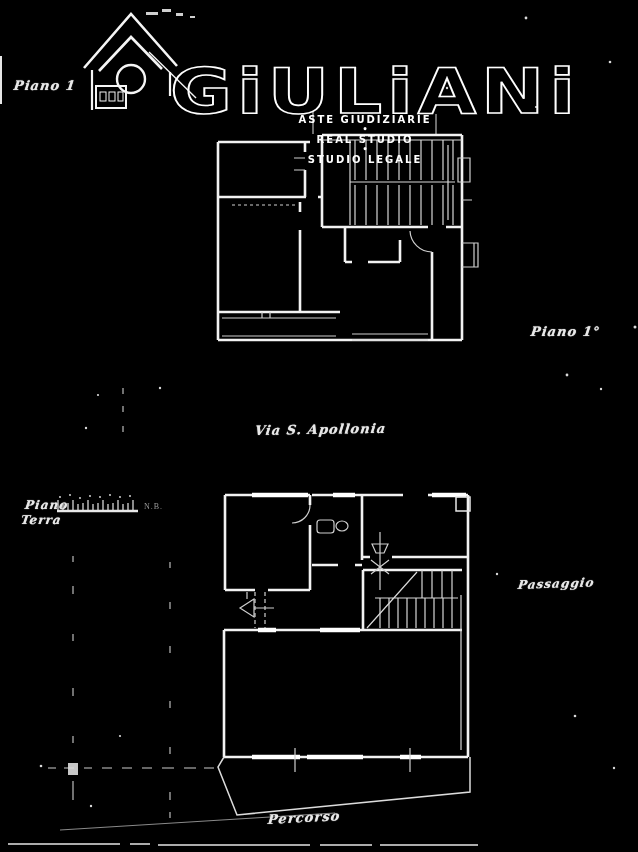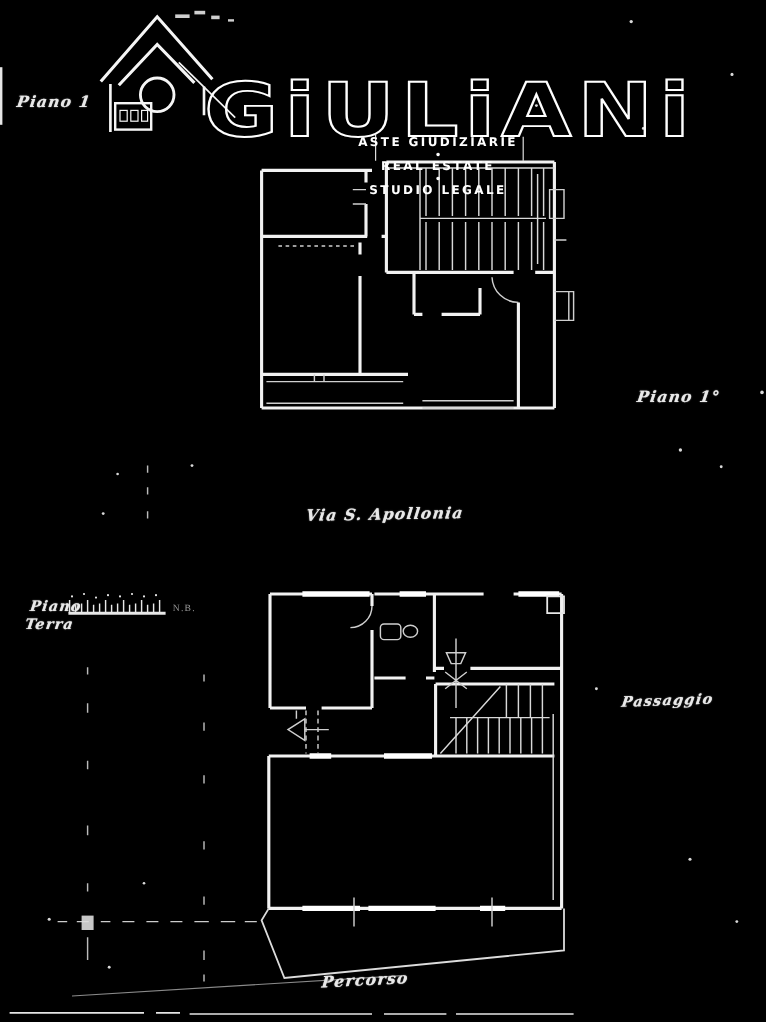--- a/index.html
+++ b/index.html
@@ -189,21 +189,21 @@
       <path d="M48,768 H56 M64,768 H74 M84,768 H92 M102,768 H112 M122,768 H132 M142,768 H152 M162,768 H174 M184,768 H196 M204,768 H214" stroke="#cccccc"></path>
       <rect x="68" y="763" width="10" height="12" fill="#dddddd" stroke="none" opacity=".9"></rect>
     </g>
 
     <path d="M8,844 H120 M130,844 H150 M158,845 H310 M320,845 H372 M380,845 H478" stroke="#e5e5e5" stroke-width="1.4" fill="none"></path>
   </svg>
 
   <div class="tagline">
     <span>ASTE GIUDIZIARIE</span>
     <span class="sep">•</span>
-    <span>REAL ESTATE</span>
+    <span>REAL STUDIO</span>
     <span class="sep">•</span>
     <span>STUDIO LEGALE</span>
   </div>
 
   <div class="hand" style="left:14px;top:78px;font-size:13px;">Piano 1</div>
 
   <div class="hand" style="left:531px;top:324px;font-size:13px;">Piano 1°</div>
 
   <div class="hand" style="left:255px;top:423px;font-size:13px;transform:skewX(-8deg) rotate(-1deg);">Via S. Apollonia</div>
 

